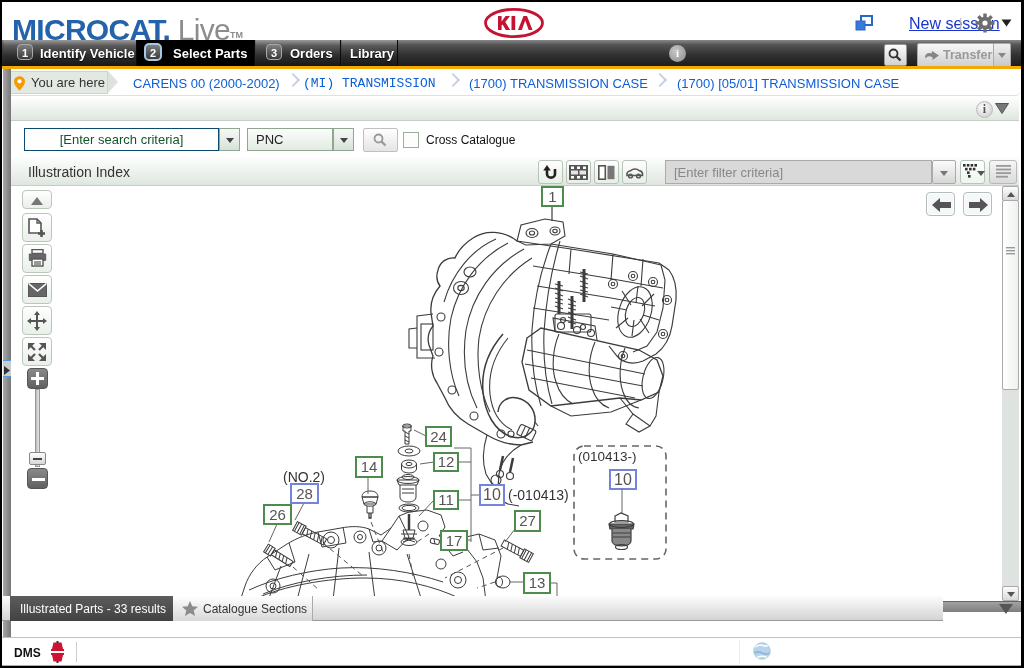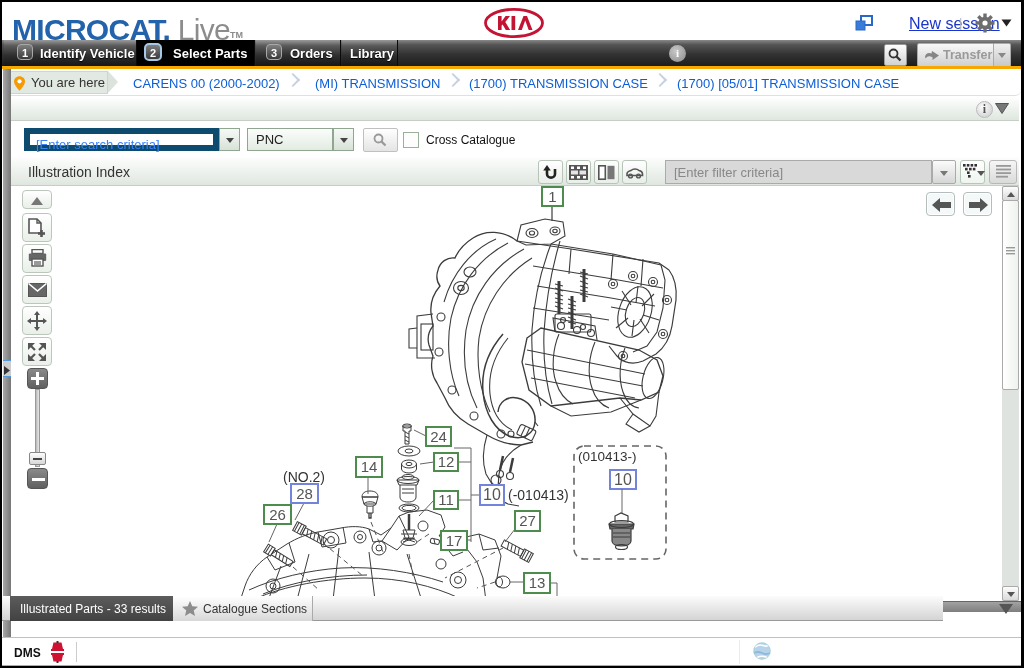--- a/index.html
+++ b/index.html
@@ -41,21 +41,21 @@
   .csep { position:absolute; top:6px; width:10px; height:10px; border-top:2px solid #c6d2e2; border-right:2px solid #c6d2e2; transform:rotate(45deg); }
 
   
   .hbar { position:absolute; left:9px; width:1008px; background:linear-gradient(#fdfefd 0%, #eef2ee 50%, #dfe6df 100%); border-top:1px solid #fff; border-bottom:1px solid #c6cec6; color:#333; font-size:14px; }
   #psbar { top:95px; height:24px; }
   #psbar .t { position:absolute; left:17px; top:4px; }
   #iibar { top:154px; height:30px; }
   #iibar .t { position:absolute; left:17px; top:7px; }
   #searchrow { position:absolute; left:9px; top:119px; width:1008px; height:35px; background:#fff; }
 
-  .inp { position:absolute; border:6px solid #0c4a6e; background:#fff; color:#3b82f6; font-size:13px; }
+  .inp { position:absolute; border:1px solid #0c4a6e; background:#fff; color:#14532d; font-size:13px;text-align:center; }
   .combobtn { position:absolute; background:linear-gradient(#f6f9f6,#d7e2d7); border:1px solid #90a690; }
   .caret-d { position:absolute; width:0; height:0; border-left:4px solid transparent; border-right:4px solid transparent; border-top:5px solid #444; }
 
   
   .tbtn { position:absolute; top:158px; width:25px; height:24px; background:linear-gradient(#ffffff,#e8eee8); border:1px solid #b9c4b9; border-radius:3px; }
 
   
   #mainarea { position:absolute; left:9px; top:184px; width:1008px; height:415px; background:#fff; overflow:hidden; }
   #leftsplit { position:absolute; left:1px; top:67px; width:8px; height:568px; background:linear-gradient(90deg,#a8a8a8,#777); }
   #splithandle { position:absolute; left:1px; top:358px; width:8px; height:17px; background:#ccc; border-top:1px solid #5599dd; border-bottom:1px solid #5599dd; }
@@ -151,21 +151,21 @@
 
   <div id="crumbbar">
     <div id="youarehere">You are here</div>
     <div id="yahpoint"></div>
     <svg class="abs" style="left:12px;top:7px;" width="11" height="15" viewBox="0 0 12 16">
       <path d="M6 0 C2.7 0 0 2.6 0 5.8 C0 9.5 6 16 6 16 C6 16 12 9.5 12 5.8 C12 2.6 9.3 0 6 0 Z" fill="#f59a00"></path>
       <circle cx="6" cy="5.6" r="2.3" fill="#fff"></circle>
     </svg>
     <div class="crumb" style="left:131px;">CARENS 00 (2000-2002)</div>
     <div class="csep" style="left:286px;"></div>
-    <div class="crumb" style="left:313px;">(MI) TRANSMISSION</div>
+    <div class="crumb" style="left:301px;font-family:Liberation Mono, monospace;">(MI) TRANSMISSION</div>
     <div class="csep" style="left:446px;"></div>
     <div class="crumb" style="left:467px;">(1700) TRANSMISSION CASE</div>
     <div class="csep" style="left:653px;"></div>
     <div class="crumb" style="left:675px;">(1700) [05/01] TRANSMISSION CASE</div>
   </div>
 
   <div class="hbar" id="psbar">
     <div class="abs" style="left:965px;top:3px;width:17px;height:17px;border-radius:50%;background:radial-gradient(circle at 40% 35%, #fdfdfd, #c9c9c9);border:1px solid #bbb;color:#555;font-size:12px;font-weight:bold;text-align:center;line-height:15px;font-family:'Liberation Serif',serif;">i</div>
     <svg class="abs" style="left:984px;top:5px;" width="14" height="11" viewBox="0 0 14 11">
           <path d="M0.5 0.5 L13.5 0.5 L7 10.5 Z" fill="#777" stroke="#555" stroke-width="1"></path>

